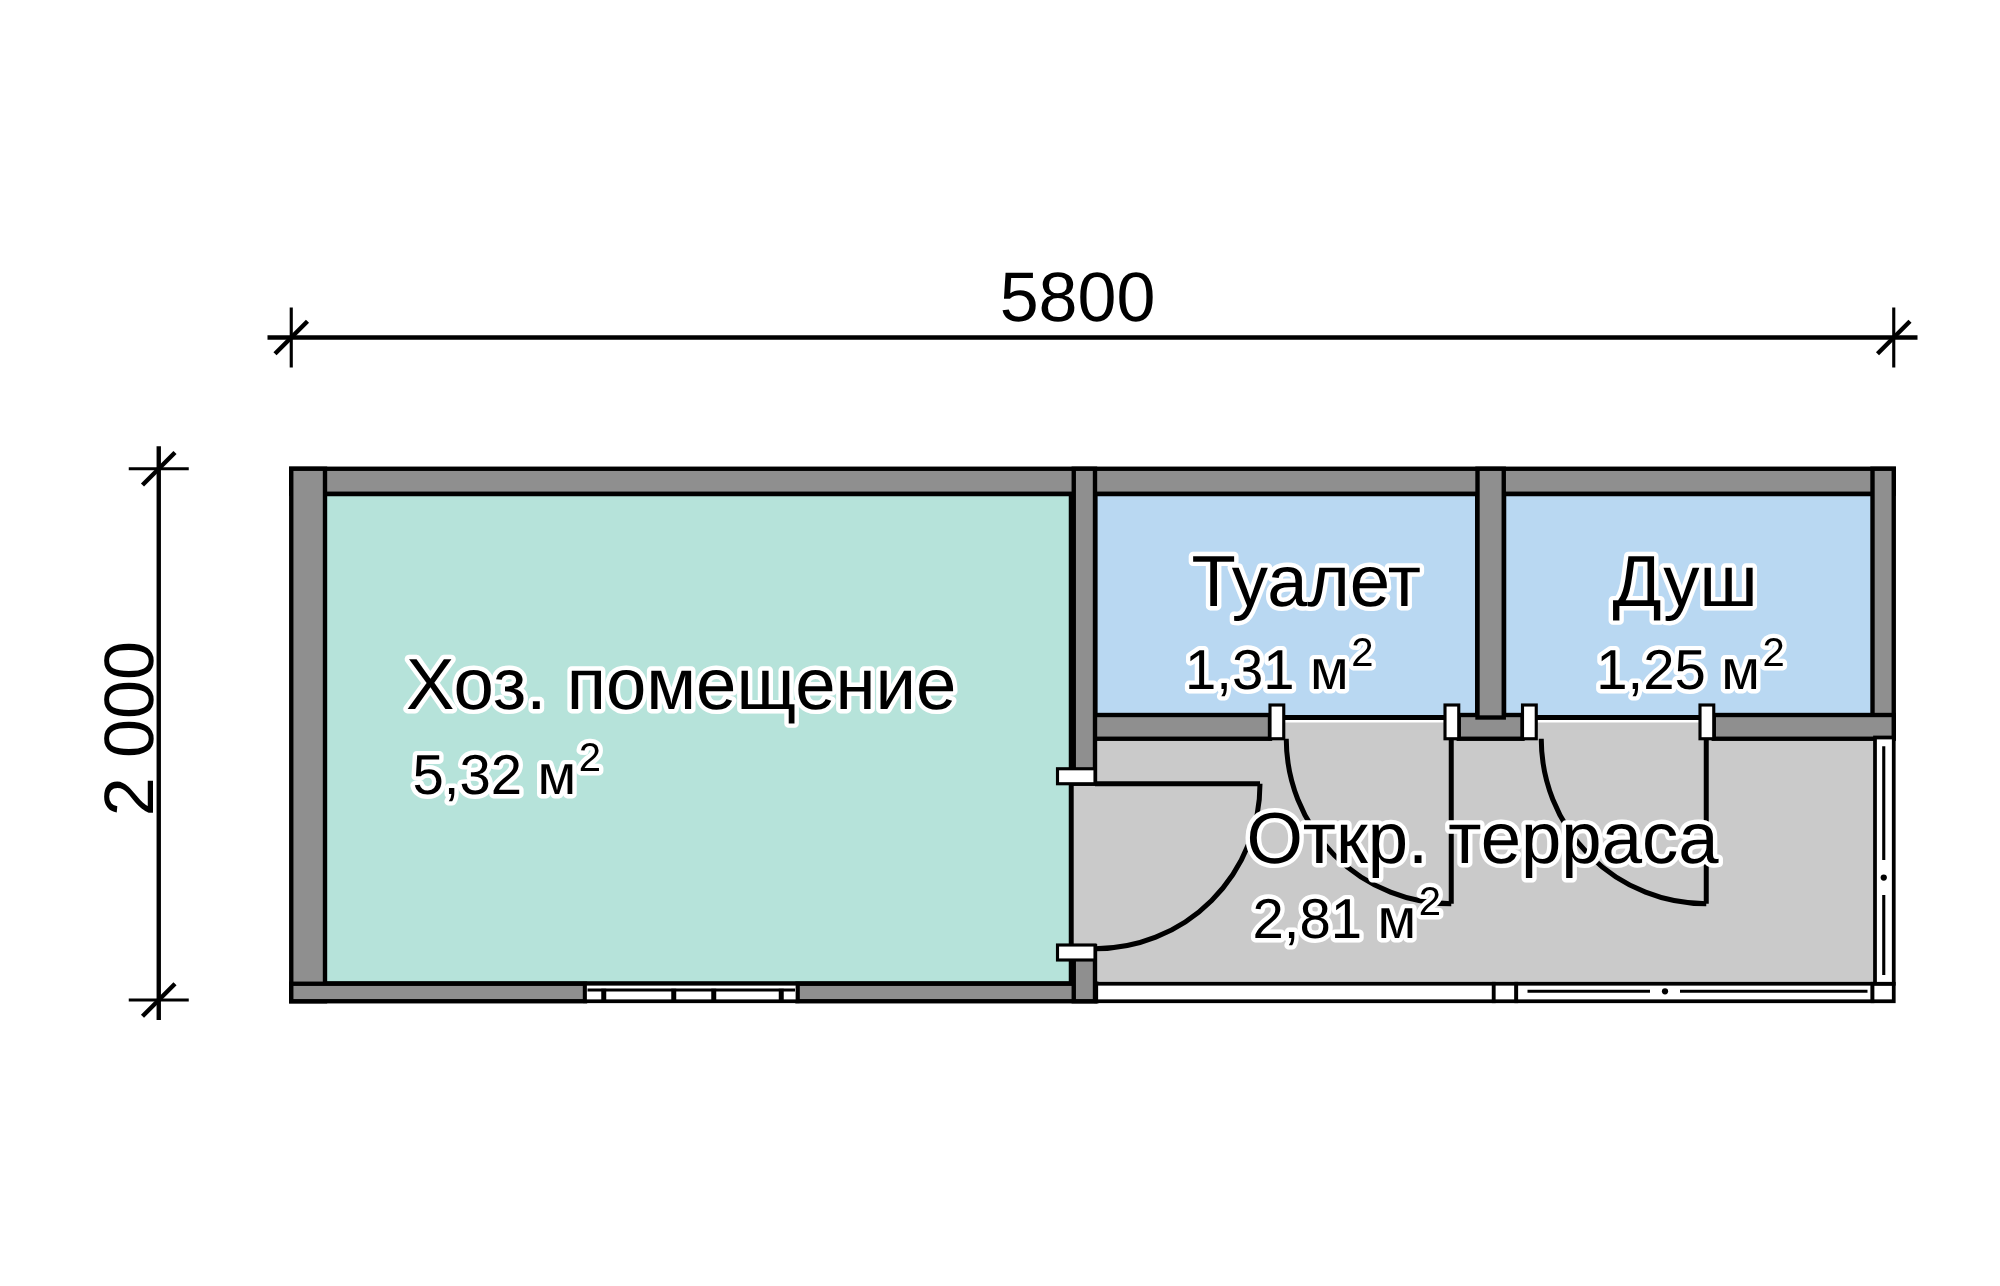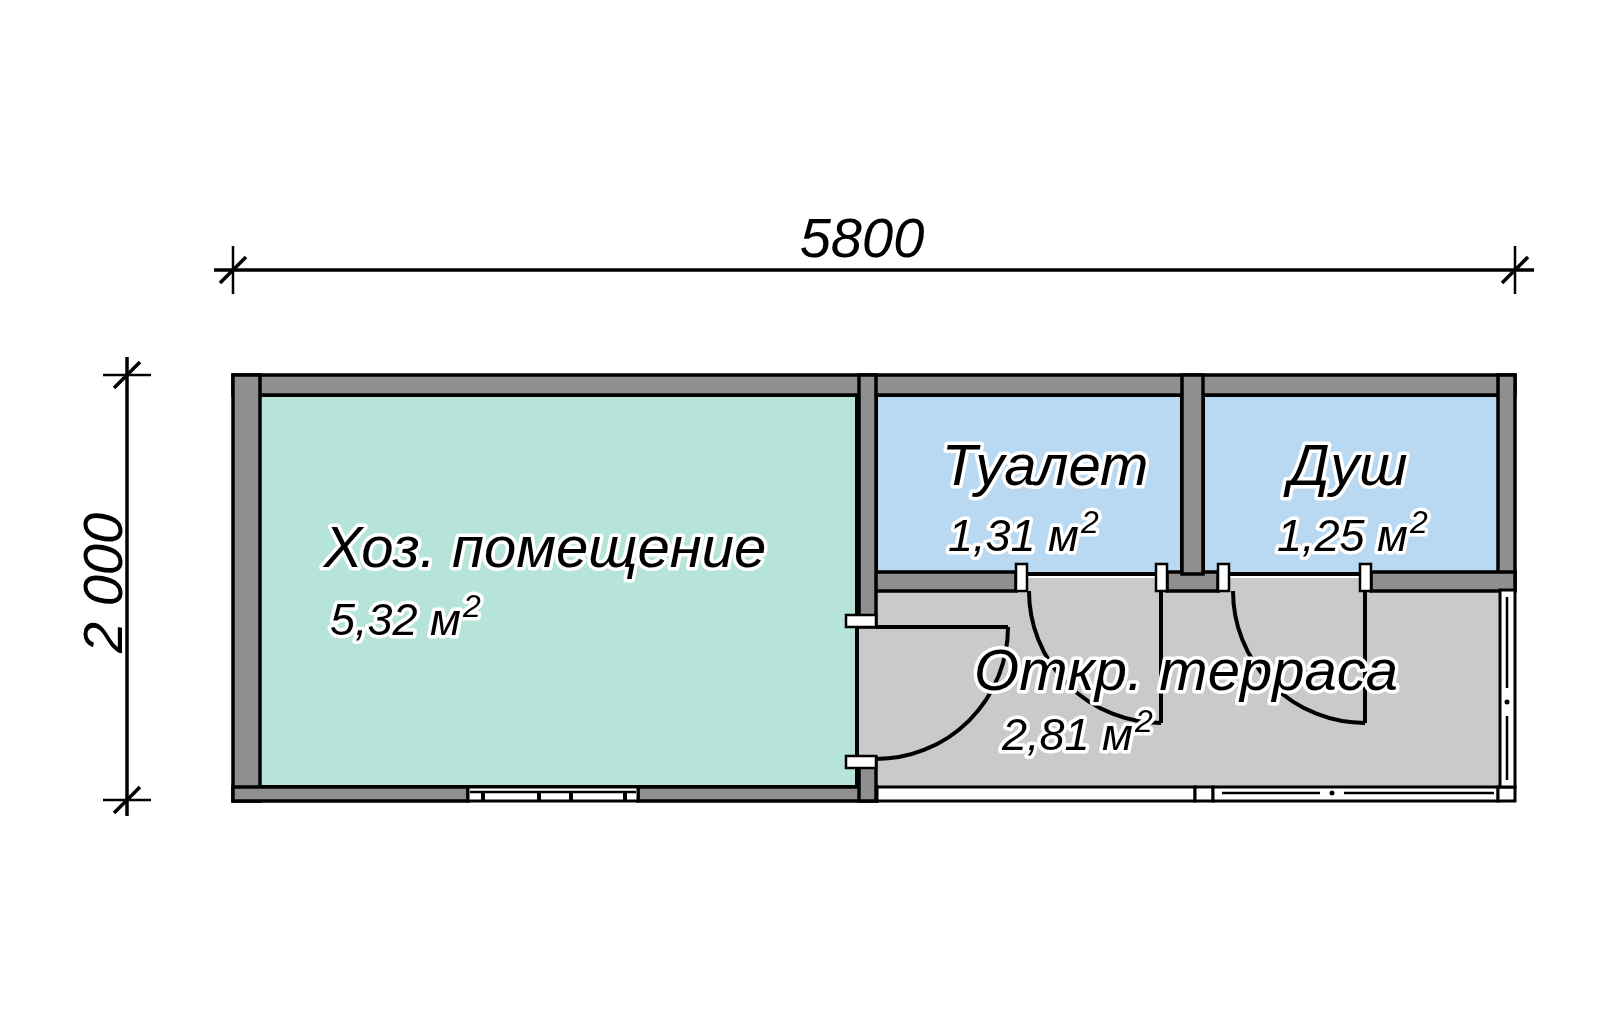--- a/index.html
+++ b/index.html
@@ -1,16 +1,16 @@
 <!DOCTYPE html>
 <html><head>
 <meta charset="utf-8">
 <style>
   html, body { margin: 0; padding: 0; background: #ffffff; }
-  .stage { width: 1600px; height: 1029px; position: relative; font-style: italic; }
+  .stage { width: 1600px; height: 1029px; position: relative; }
   svg { display: block; }
   text { font-family: "Liberation Sans", sans-serif; fill: #000; }
   .w        { stroke: #000; stroke-width: 3.5; }
   .room     { stroke: #000; stroke-width: 4; }
   .jamb     { fill: #fff; stroke: #000; stroke-width: 2.5; }
   .door     { fill: none; stroke: #000; stroke-width: 4; }
   .band     { fill: #fff; stroke: #000; stroke-width: 3; }
   .thin     { stroke: #000; stroke-width: 2.5; fill: none; }
   .mull     { stroke: #000; stroke-width: 4; }
   .dimline  { stroke: #000; stroke-width: 3.5; }

